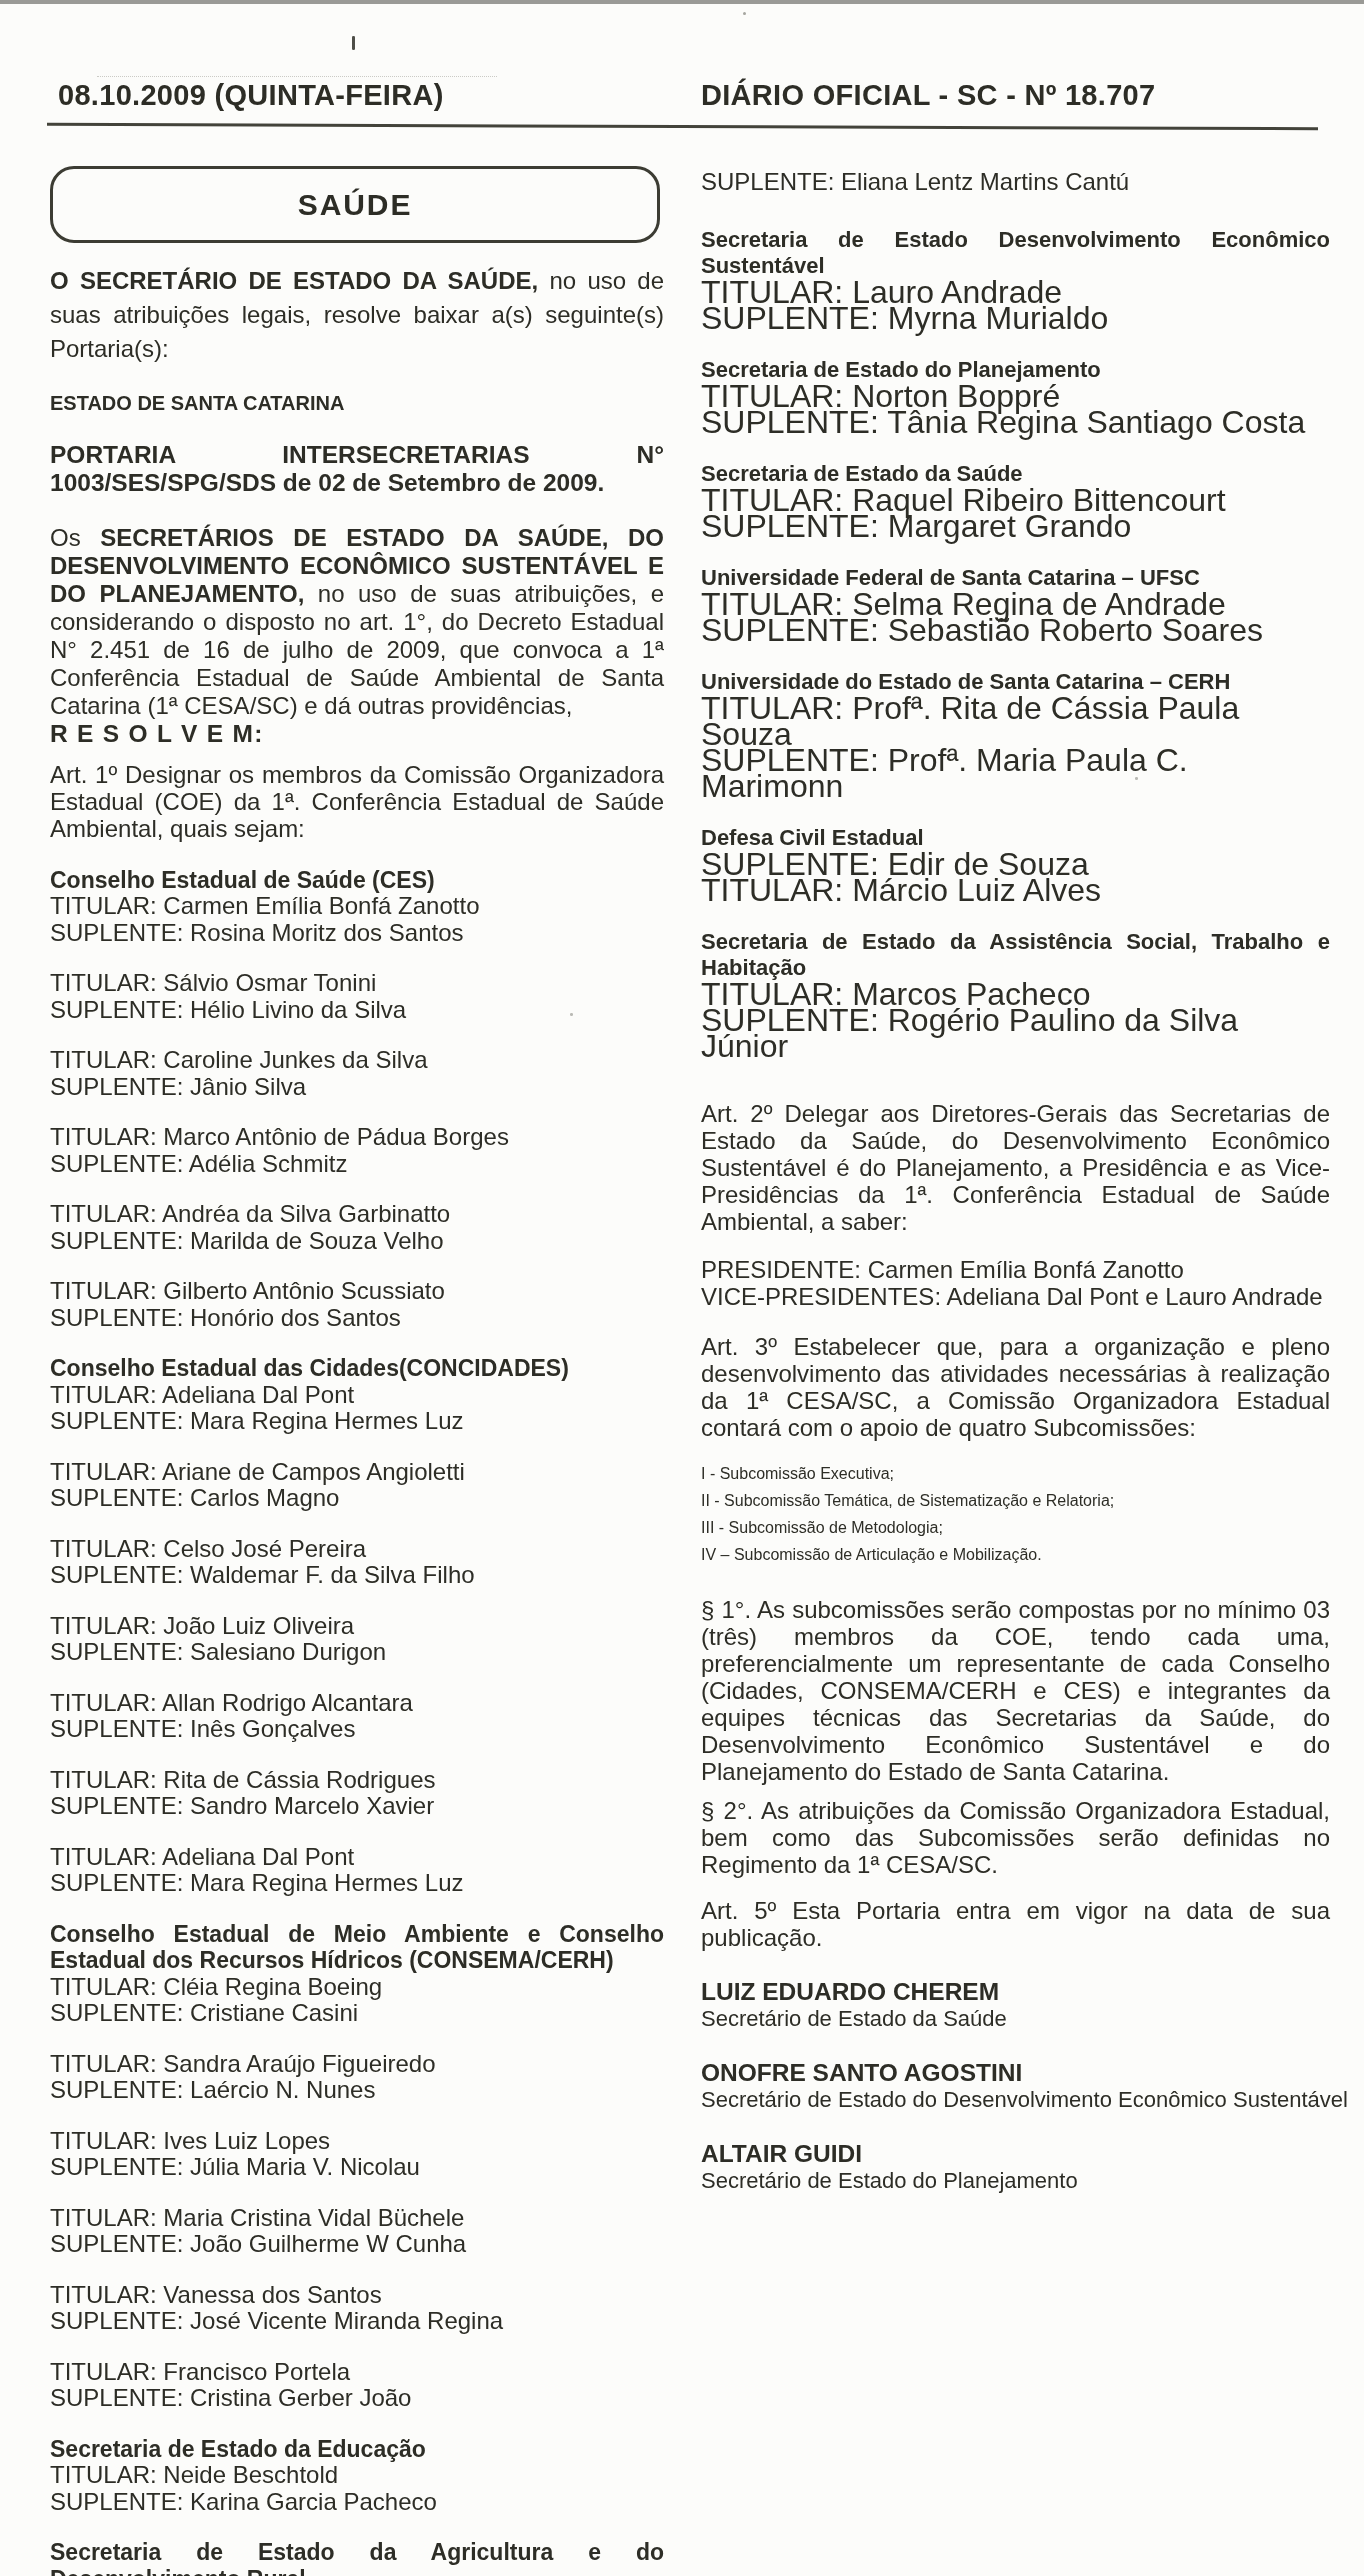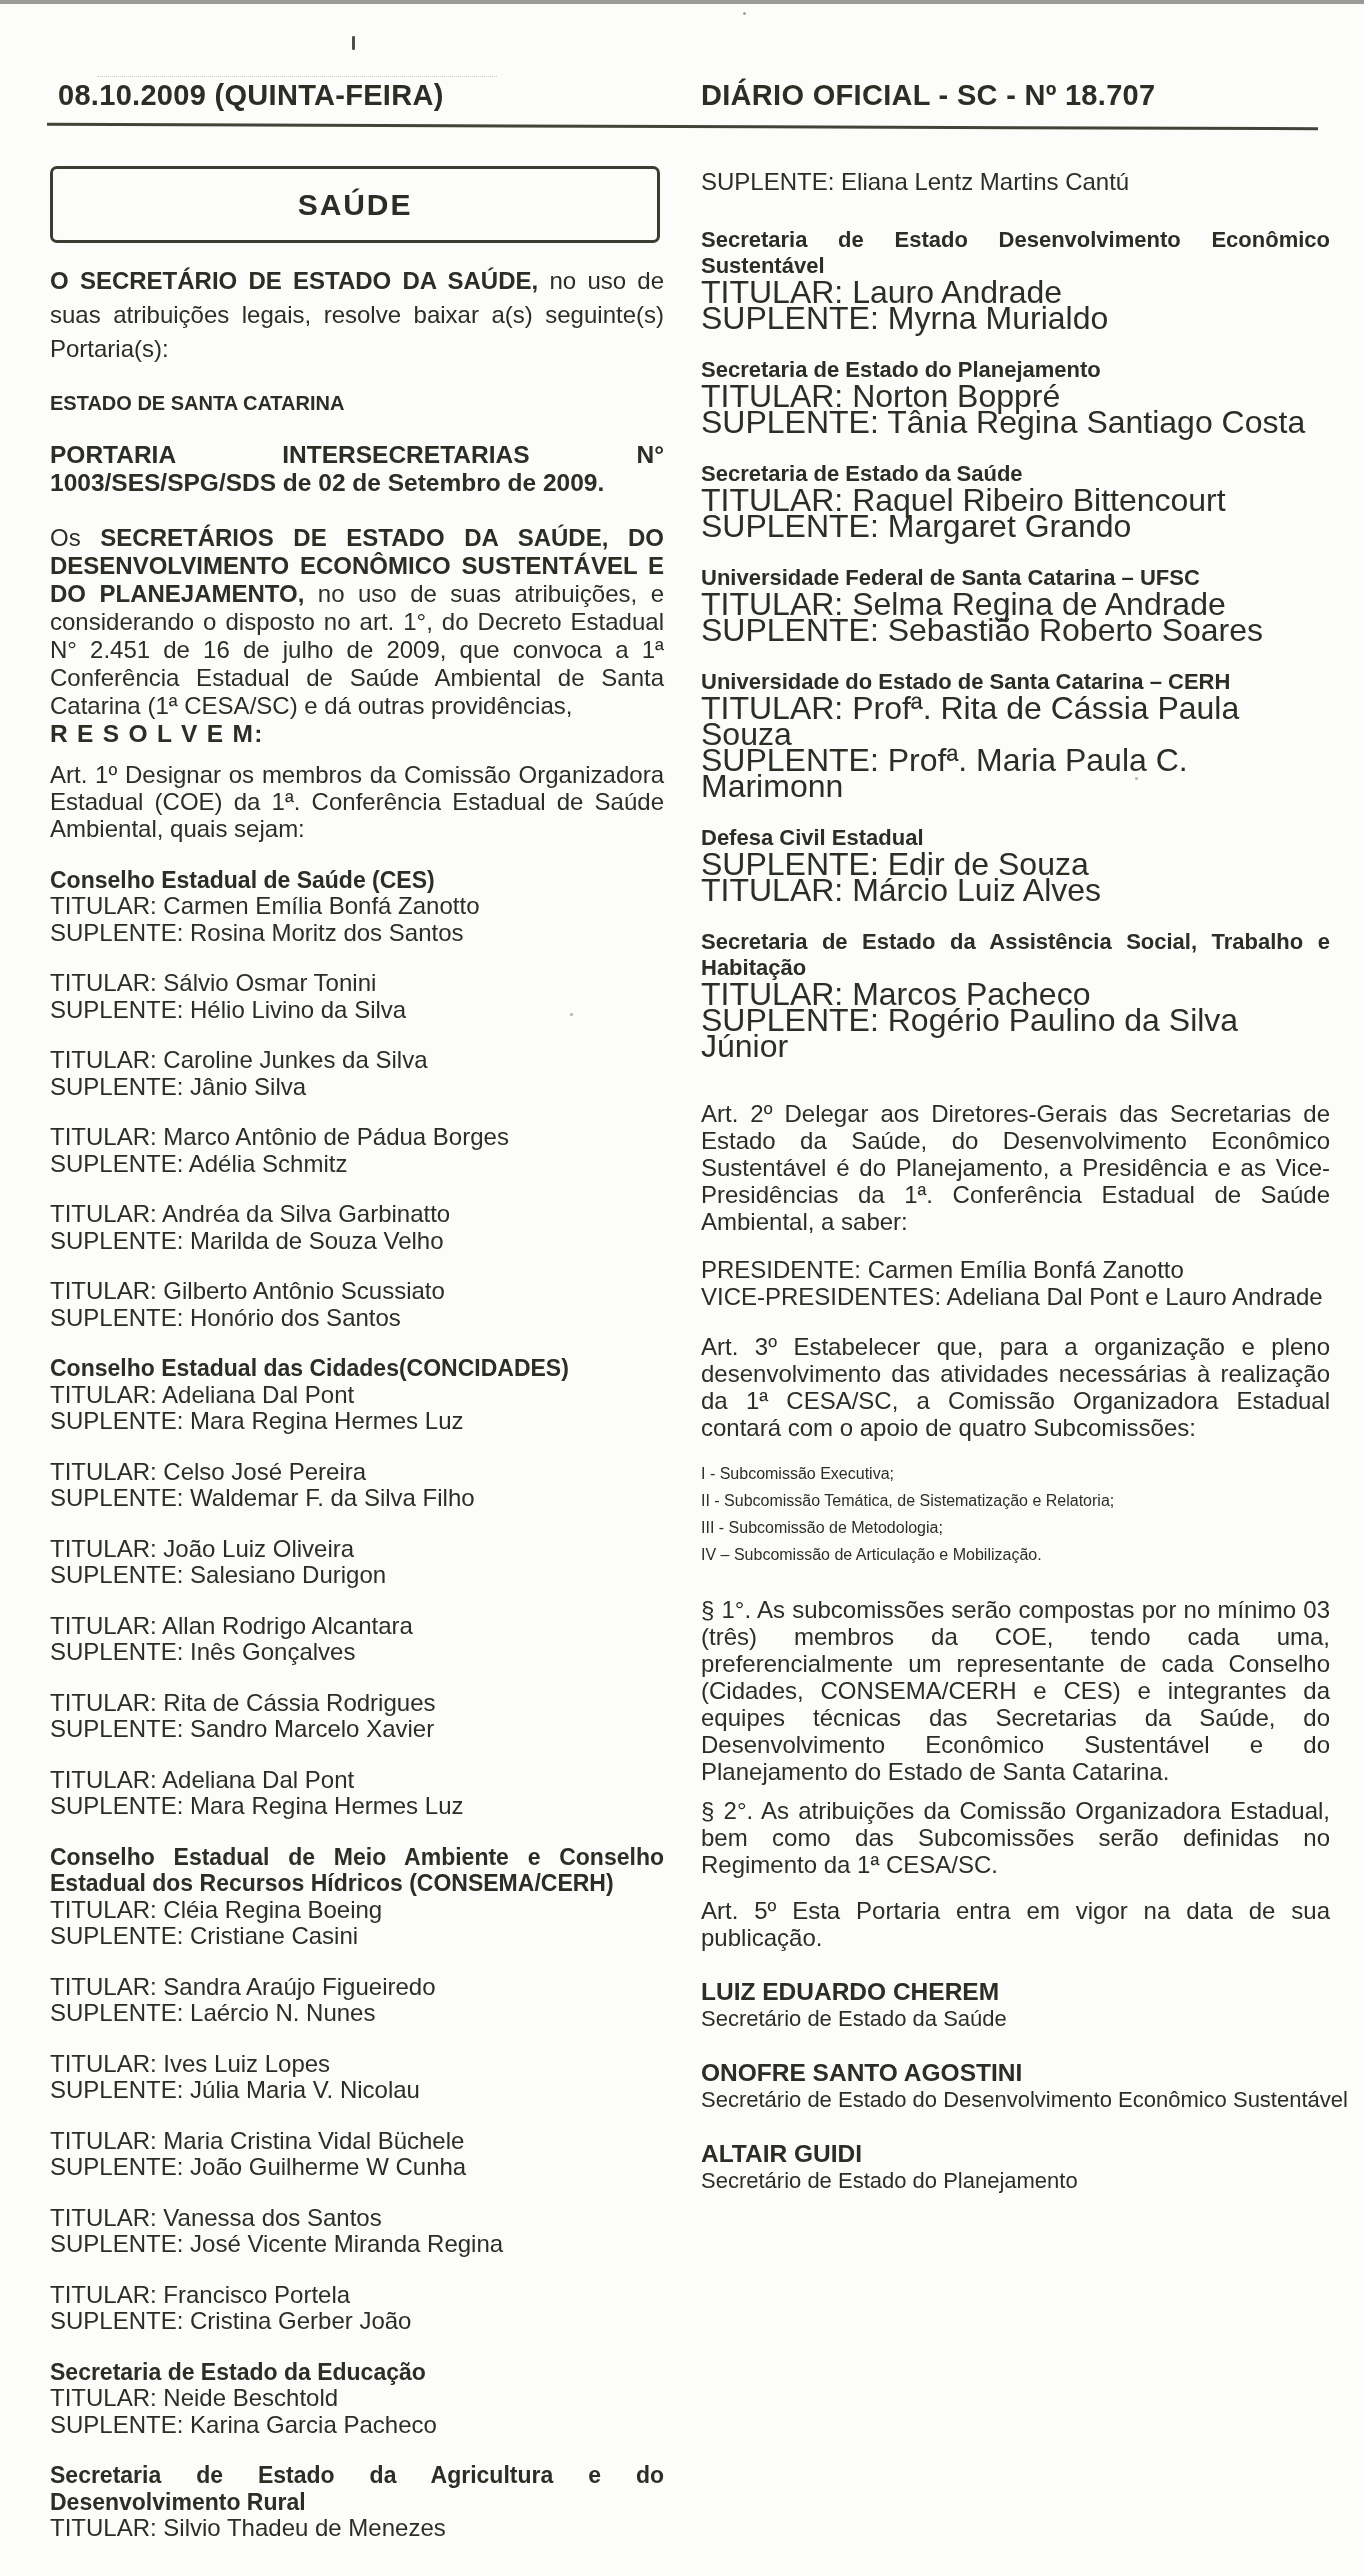--- a/index.html
+++ b/index.html
@@ -26,21 +26,21 @@
   .header-date { position:absolute; left:58px; top:75px; font-size:29px; font-weight:700; letter-spacing:0.3px; white-space:nowrap; }
   .header-title { position:absolute; left:701px; top:75px; font-size:29px; font-weight:700; letter-spacing:0.3px; white-space:nowrap; }
   .header-rule { position:absolute; left:47px; top:121px; width:1271px; height:3.2px;
     background:var(--rule,#43433a); transform:rotate(0.2deg); }
 
   
   .col-left  { position:absolute; left:50px;  top:155px; width:614px; }
   .col-right { position:absolute; left:701px; top:155px; width:629px; }
 
   .saude-box { margin:7px 3.9px 0 0; height:71px; border:3.2px solid #3c3c33;
-    border-radius:7px; display:flex; align-items:center; justify-content:center; }
+    border-radius:24px; display:flex; align-items:center; justify-content:center; }
   .saude-label { font-size:30px; font-weight:700; letter-spacing:1.9px; }
 
   p { margin:0; }
   .par { font-size:24px; line-height:28px; text-align:justify; }
   .intro { margin-top:20.7px; line-height:34px; }
   .estado { margin-top:26px; font-weight:700; font-size:20px; }
   .portaria { margin-top:26px; font-weight:700; font-size:24.5px; line-height:28px; text-align:justify; }
   .preamble { margin-top:27px; }
   .resolvem { font-weight:700; font-size:24.5px; letter-spacing:1.3px; line-height:28px; }
   .art1 { margin-top:13px; line-height:27px; }
@@ -132,20 +132,24 @@
             <div class="member-line">SUPLENTE: Honório dos Santos</div>
           </div>
         </div>
         <div class="group">
           <div class="group-heading">Conselho Estadual das Cidades(CONCIDADES)</div>
           <div class="pair">
             <div class="member-line">TITULAR: Adeliana Dal Pont</div>
             <div class="member-line">SUPLENTE: Mara Regina Hermes Luz</div>
           </div>
           <div class="pair">
+            <div class="member-line">TITULAR: Ariane de Campos Angioletti</div>
+            <div class="member-line">SUPLENTE: Carlos Magno</div>
+          </div>
+          <div class="pair">
             <div class="member-line">TITULAR: Celso José Pereira</div>
             <div class="member-line">SUPLENTE: Waldemar F. da Silva Filho</div>
           </div>
           <div class="pair">
             <div class="member-line">TITULAR: João Luiz Oliveira</div>
             <div class="member-line">SUPLENTE: Salesiano Durigon</div>
           </div>
           <div class="pair">
             <div class="member-line">TITULAR: Allan Rodrigo Alcantara</div>
             <div class="member-line">SUPLENTE: Inês Gonçalves</div>

